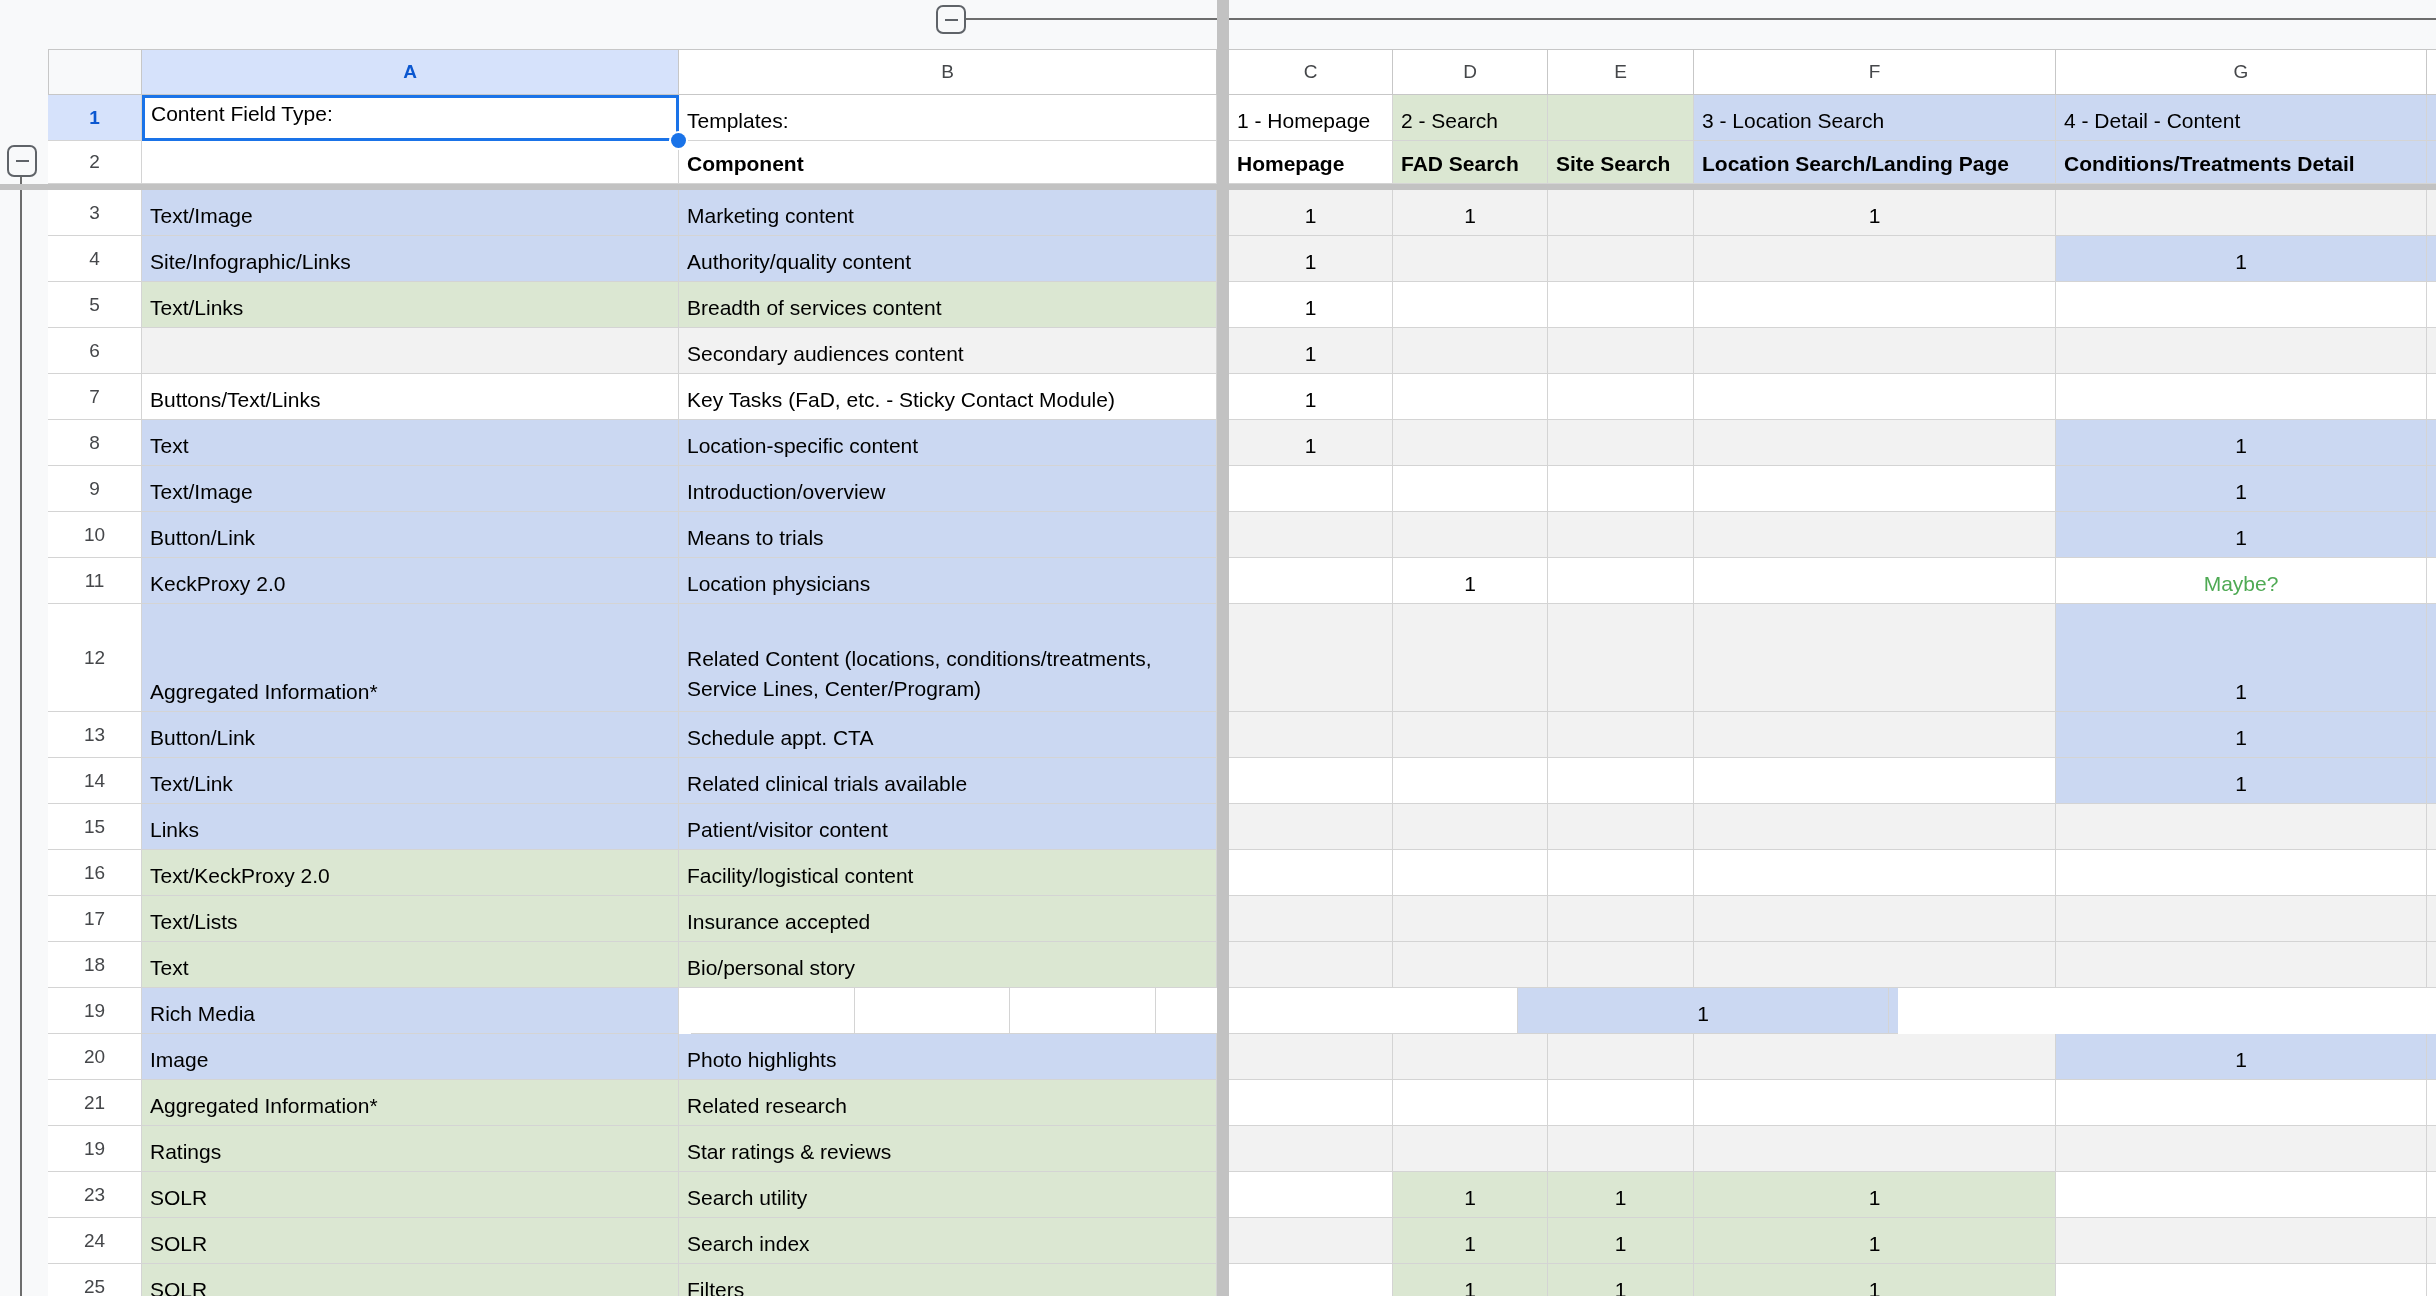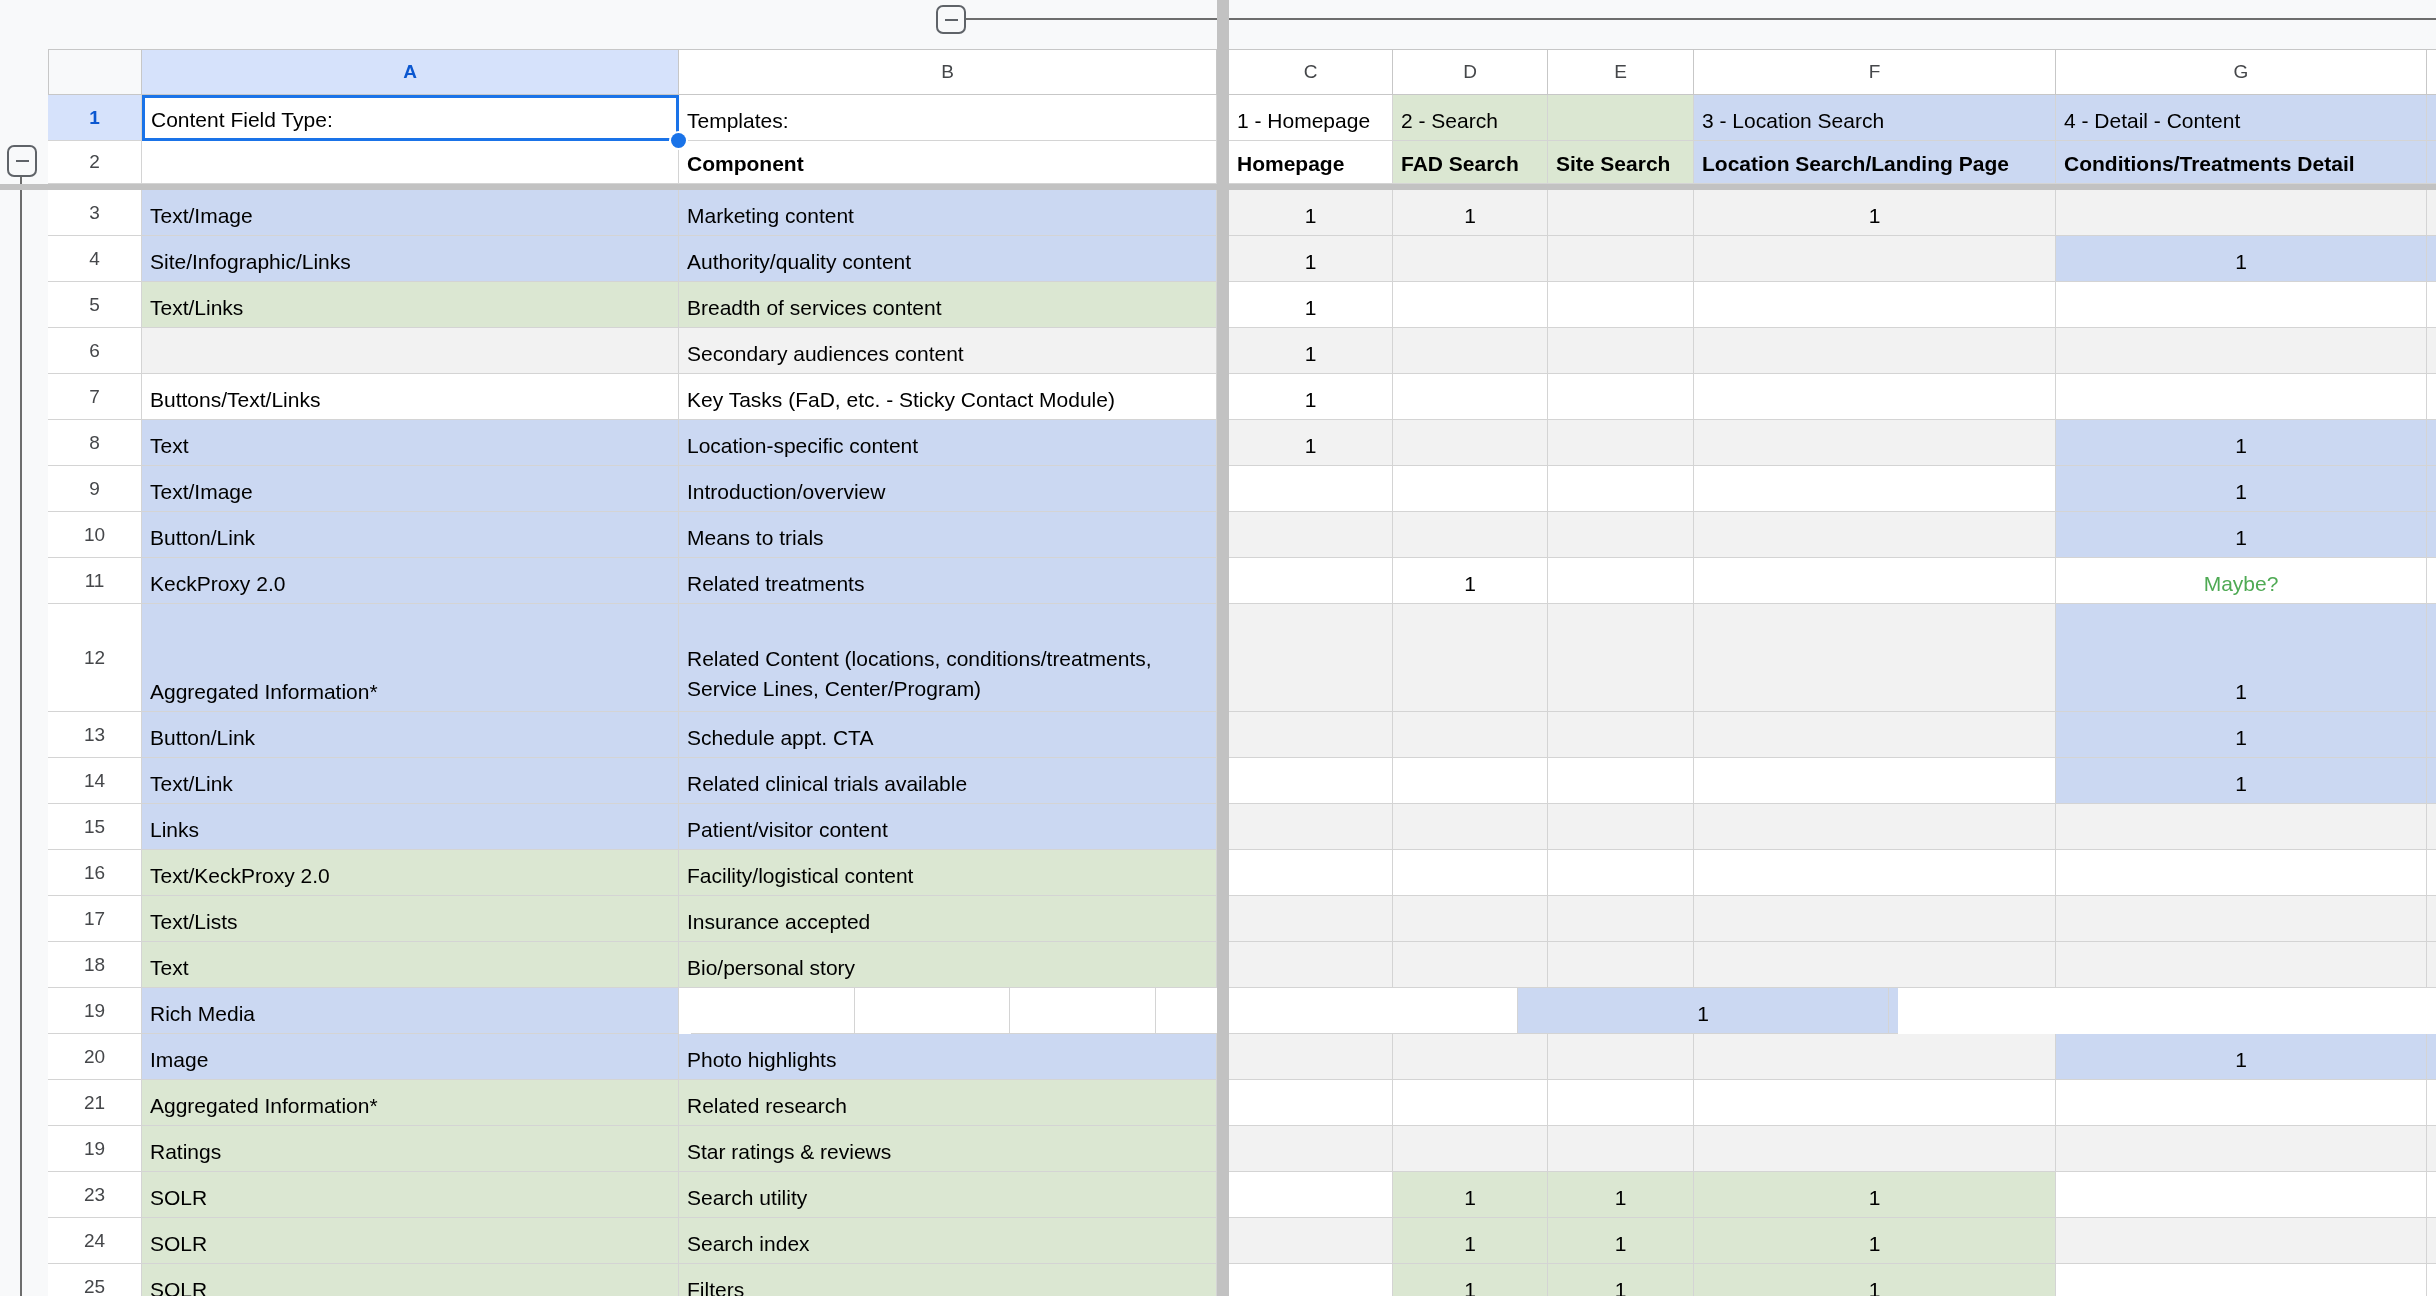--- a/index.html
+++ b/index.html
@@ -23,21 +23,21 @@
     display:flex;align-items:center;justify-content:center;font-size:19px;color:#45474a;}
   .hdrcell.corner{border-left:1px solid #c7c7c7;background:#f8f9fa;}
   .hdrcell.selhdr{background:#d6e2fb;color:#0b57d0;font-weight:bold;}
   .cell{box-sizing:border-box;flex:none;border-right:1px solid #d4d4d4;border-bottom:1px solid #d4d4d4;
     display:flex;align-items:flex-end;justify-content:center;padding:0 0 7px 0;
     font-size:21px;color:#000;overflow:hidden;white-space:nowrap;}
   .cell.left{justify-content:flex-start;padding-left:8px;}
   .cell.boldtxt{font-weight:bold;}
   .cell.numcell{align-items:center;justify-content:center;padding:0;font-size:19px;color:#45474a;background:#fff;}
   .numcell.sel{background:#d6e2fb;color:#0b57d0;font-weight:bold;}
-  .cell.selcell{border:3px solid #1a73e8;padding-left:6px;padding-bottom:6px;}
+  .cell.selcell{border:3px solid #1a73e8;padding-left:6px;padding-bottom:12px;}
   .cell.wrap{white-space:normal;line-height:1.42;}
   .spacer{flex:none;width:12px;}
   .gap{height:6px;}
   
   #vdivider{position:absolute;left:1217px;top:0;width:12px;height:1296px;background:#c2c2c2;z-index:5;}
   #hdivider{position:absolute;left:0;top:184px;width:2436px;height:6px;background:#c2c2c2;z-index:5;}
   
   #fill-handle{position:absolute;left:671px;top:133px;width:15px;height:15px;border-radius:50%;
     background:#1a73e8;box-shadow:0 0 0 2px #ffffff;z-index:6;}
 </style>
@@ -191,21 +191,21 @@
           <div class="cell" style="width: 164px; background: rgb(242, 242, 242);"></div>
           <div class="cell" style="width: 155px; background: rgb(242, 242, 242);"></div>
           <div class="cell" style="width: 146px; background: rgb(242, 242, 242);"></div>
           <div class="cell" style="width: 362px; background: rgb(242, 242, 242);"></div>
           <div class="cell" style="width: 371px; background: rgb(203, 216, 242);">1</div>
           <div class="cell" style="width: 9px; border-right: none; background: rgb(203, 216, 242);"></div>
         </div>
         <div class="row" style="height: 46px;">
           <div class="cell numcell" style="width: 94px;">11</div>
           <div class="cell left" style="width: 537px; background: rgb(203, 216, 242);">KeckProxy 2.0</div>
-          <div class="cell left" style="width: 538px; background: rgb(203, 216, 242);">Related treatments</div>
+          <div class="cell left" style="width: 538px; background: rgb(203, 216, 242);">Location physicians</div>
           <div class="spacer"></div>
           <div class="cell" style="width: 164px; background: rgb(255, 255, 255);"></div>
           <div class="cell" style="width: 155px; background: rgb(255, 255, 255);">1</div>
           <div class="cell" style="width: 146px; background: rgb(255, 255, 255);"></div>
           <div class="cell" style="width: 362px; background: rgb(255, 255, 255);"></div>
           <div class="cell" style="width: 371px; background: rgb(255, 255, 255); color: rgb(79, 170, 84);">Maybe?</div>
           <div class="cell" style="width: 9px; border-right: none; background: rgb(255, 255, 255);"></div>
         </div>
         <div class="row" style="height: 108px;">
           <div class="cell numcell" style="width: 94px;">12</div>

